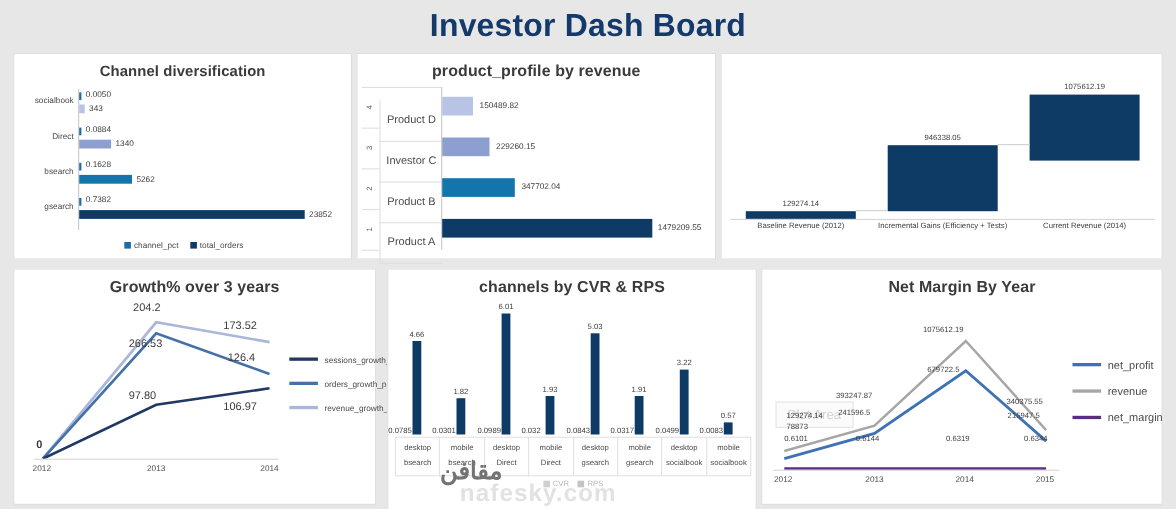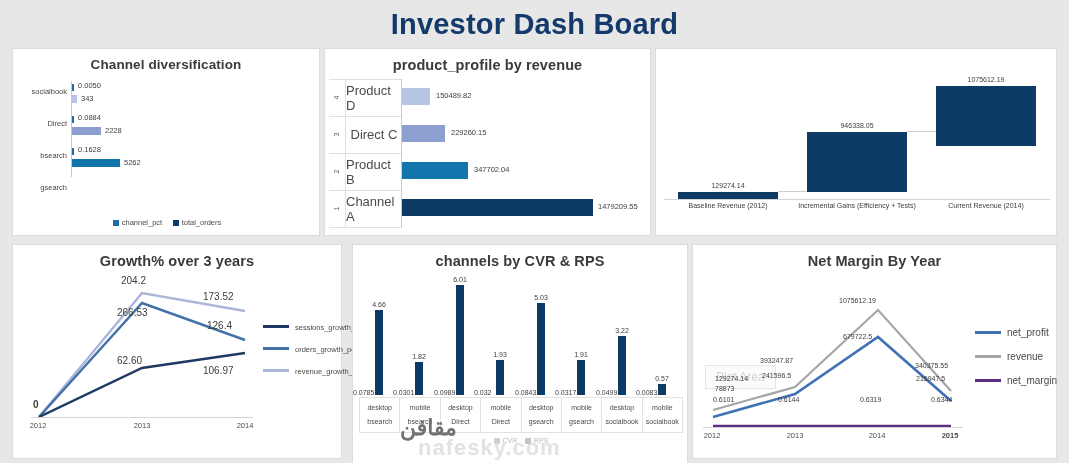--- a/index.html
+++ b/index.html
@@ -66,23 +66,23 @@
   .pp-wrap{position:absolute;left:0;top:30px;width:327px;height:150px;}
   .pp-row{position:relative;height:37px;}
   .pp-idx{
     position:absolute;left:4px;top:0;width:16px;height:37px;
     border-bottom:1px solid #e0e0e0;
     font-size:7px;color:#5a5a5a;
     display:flex;align-items:center;justify-content:center;
   }
   .pp-idx span{transform:rotate(-90deg);display:block;}
   .pp-name{
-    position:absolute;left:20px;top:0;width:56px;height:37px;
+    position:absolute;left:20px;top:12px;width:56px;height:37px;
     border-bottom:1px solid #e0e0e0;border-left:1px solid #e0e0e0;
-    font-size:13px;color:#4a4a4a;
+    font-size:10px;color:#4a4a4a;
     display:flex;align-items:center;justify-content:center;
   }
   .pp-plot{position:absolute;left:76px;top:0;right:2px;height:37px;border-left:1px solid #c9c9c9;}
   .pp-bar{position:absolute;top:9px;left:0;height:17px;}
   .pp-val{position:absolute;top:12px;font-size:7.5px;color:#3c3c3c;white-space:nowrap;}
   .pp-topline{position:absolute;left:4px;top:0;width:72px;border-top:1px solid #e0e0e0;}
 
   
   #p3{left:655px;top:4px;width:402px;height:188px;}
   .ig-plot{position:absolute;left:8px;top:30px;width:386px;height:120px;}
@@ -170,36 +170,42 @@
           <div class="cd-l2" style="left:9px">343</div>
         </div>
       </div>
 
       <div class="cd-row">
         <div class="cd-cat">Direct</div>
         <div class="cd-plot">
           <div class="cd-bar1" style="width:2px"></div>
           <div class="cd-bar2" style="width:29px;background:#8d9fd0"></div>
           <div class="cd-l1" style="left:6px">0.0884</div>
-          <div class="cd-l2" style="left:33px">2228</div>
+          <div class="cd-l2" style="left:33px">1340</div>
         </div>
       </div>
 
       <div class="cd-row">
         <div class="cd-cat">bsearch</div>
         <div class="cd-plot">
           <div class="cd-bar1" style="width:2px"></div>
           <div class="cd-bar2" style="width:48px;background:#1275ac"></div>
           <div class="cd-l1" style="left:6px">0.1628</div>
           <div class="cd-l2" style="left:52px">5262</div>
         </div>
       </div>
 
       <div class="cd-row">
         <div class="cd-cat">gsearch</div>
+        <div class="cd-plot">
+          <div class="cd-bar1" style="width:2px"></div>
+          <div class="cd-bar2" style="width:205px;background:#0d3b66"></div>
+          <div class="cd-l1" style="left:6px">0.7382</div>
+          <div class="cd-l2" style="left:209px">23852</div>
+        </div>
       </div>
 
     </div>
     <div class="cd-legend">
       <span><span class="sw" style="background:#1b6ca8"></span><span>channel_pct</span></span>
       &nbsp;&nbsp;&nbsp;
       <span><span class="sw" style="background:#0d3b66"></span><span>total_orders</span></span>
     </div>
   </div>
 
@@ -216,21 +222,21 @@
         <div class="pp-plot">
           <div class="pp-bar" style="width:28px;background:#b8c4e6"></div>
           <div class="pp-val" style="left:34px">150489.82</div>
         </div>
       </div>
 
       <div class="pp-row">
         <div class="pp-idx">
             <span>3</span>
           </div>
-        <div class="pp-name">Direct C</div>
+        <div class="pp-name">Investor C</div>
         <div class="pp-plot">
           <div class="pp-bar" style="width:43px;background:#8d9fd0"></div>
           <div class="pp-val" style="left:49px">229260.15</div>
         </div>
       </div>
 
       <div class="pp-row">
         <div class="pp-idx">
             <span>2</span>
           </div>
@@ -238,21 +244,21 @@
         <div class="pp-plot">
           <div class="pp-bar" style="width:66px;background:#1275ac"></div>
           <div class="pp-val" style="left:72px">347702.04</div>
         </div>
       </div>
 
       <div class="pp-row">
         <div class="pp-idx">
             <span>1</span>
           </div>
-        <div class="pp-name">Channel A</div>
+        <div class="pp-name">Product A</div>
         <div class="pp-plot">
           <div class="pp-bar" style="width:191px;background:#0d3b66"></div>
           <div class="pp-val" style="left:196px">1479209.55</div>
         </div>
       </div>
 
     </div>
   </div>
 
   <div class="panel" id="p3">
@@ -284,21 +290,21 @@
 
     <div class="g-plot">
       <svg width="222" height="140">
         <polyline points="8,140 111,16 214,34" fill="none" stroke="#aab6da" stroke-width="2.4"></polyline>
         <polyline points="8,140 111,26 214,63" fill="none" stroke="#4472a8" stroke-width="2.4"></polyline>
         <polyline points="8,140 111,91 214,76" fill="none" stroke="#1f3864" stroke-width="2.4"></polyline>
       </svg>
       <div class="g-dlab" style="left:2px;top:122px;font-weight:bold;">0</div>
       <div class="g-dlab" style="left:90px;top:-2px;">204.2</div>
       <div class="g-dlab" style="left:86px;top:30px;">266.53</div>
-      <div class="g-dlab" style="left:86px;top:78px;">62.60</div>
+      <div class="g-dlab" style="left:86px;top:78px;">97.80</div>
       <div class="g-dlab" style="left:172px;top:14px;">173.52</div>
       <div class="g-dlab" style="left:176px;top:43px;">126.4</div>
       <div class="g-dlab" style="left:172px;top:88px;">106.97</div>
     </div>
 
     <div class="g-axis"></div>
     <div class="g-xlab" style="left:0px;">2012</div>
     <div class="g-xlab" style="left:104px;">2013</div>
     <div class="g-xlab" style="left:207px;">2014</div>
 
@@ -427,21 +433,21 @@
       <div class="nm-dlab" style="left:157px;top:119px;">0.6319</div>
       <div class="nm-dlab" style="left:228px;top:119px;">0.6344</div>
       <div class="nm-dlab" style="left:212px;top:85px;">340375.55</div>
       <div class="nm-dlab" style="left:213px;top:98px;">215947.5</div>
     </div>
 
     <div class="nm-axis"></div>
     <div class="nm-xlab" style="left:-6px;">2012</div>
     <div class="nm-xlab" style="left:77px;">2013</div>
     <div class="nm-xlab" style="left:159px;">2014</div>
-    <div class="nm-xlab" style="left:232px;font-weight:bold;">2015</div>
+    <div class="nm-xlab" style="left:232px;">2015</div>
 
     <div class="nm-legend">
       <div><span class="lline" style="background:#3f72b5"></span><span>net_profit</span></div>
       <div><span class="lline" style="background:#a6a6a6"></span><span>revenue</span></div>
       <div><span class="lline" style="background:#5b2d82"></span><span>net_margin</span></div>
     </div>
   </div>
 
 </div>
 

